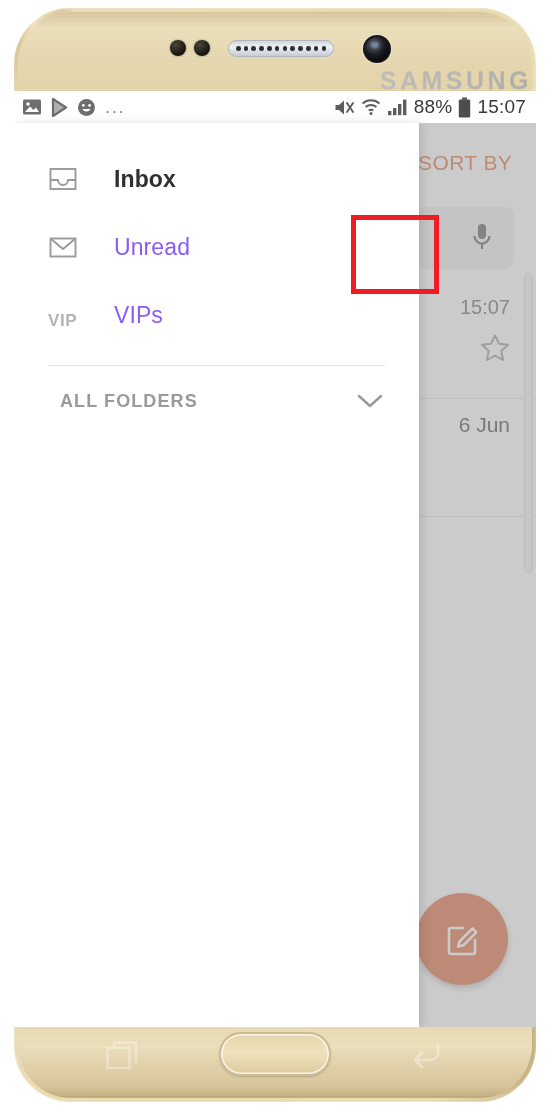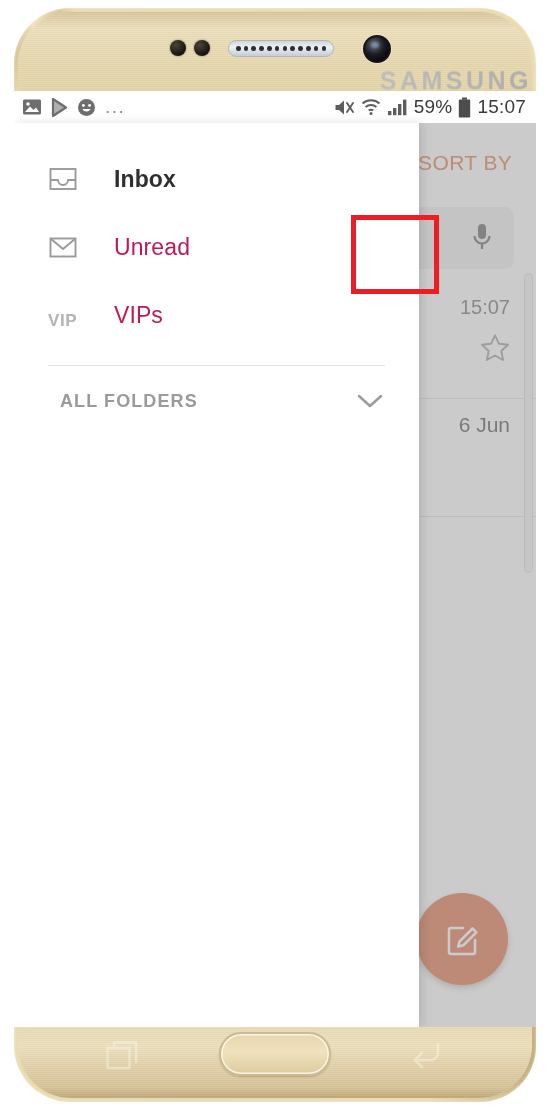--- a/index.html
+++ b/index.html
@@ -314,21 +314,21 @@
   .nav-icon {
     width: 46px;
     display: flex;
     align-items: center;
     justify-content: flex-start;
     flex: 0 0 46px;
   }
   .nav-label {
     margin-left: 20px;
     font-size: 23px;
-    color: #be185d;
+    color: #8b5cf6;
     letter-spacing: .1px;
   }
   .nav-item.active .nav-label { font-weight: 700; color: #2f2f2f; }
   .vip-badge {
     font-size: 17px;
     font-weight: 700;
     color: #b3b3b3;
     letter-spacing: .6px;
     margin-top: 12px;
   }
@@ -455,21 +455,21 @@
           </svg>
         </span>
         <span>
           <svg width="21" height="18" viewBox="0 0 21 18">
             <rect x="1" y="13" width="3.4" height="4.2" fill="#5d5d5d"></rect>
             <rect x="6" y="10" width="3.4" height="7.2" fill="#5d5d5d"></rect>
             <rect x="11" y="6" width="3.4" height="11.2" fill="#5d5d5d"></rect>
             <rect x="16" y="1.6" width="3.4" height="15.6" fill="#5d5d5d"></rect>
           </svg>
         </span>
-        <span class="sb-text">59%</span>
+        <span class="sb-text">88%</span>
         <span>
           <svg width="13" height="21" viewBox="0 0 13 21">
             <rect x="4" y="0.5" width="5" height="2.2" fill="#4d4d4d"></rect>
             <rect x="0.8" y="2.6" width="11.4" height="17.8" rx="1.2" fill="#4d4d4d"></rect>
           </svg>
         </span>
         <span class="sb-text">15:07</span>
       </div>
     </div>
 

